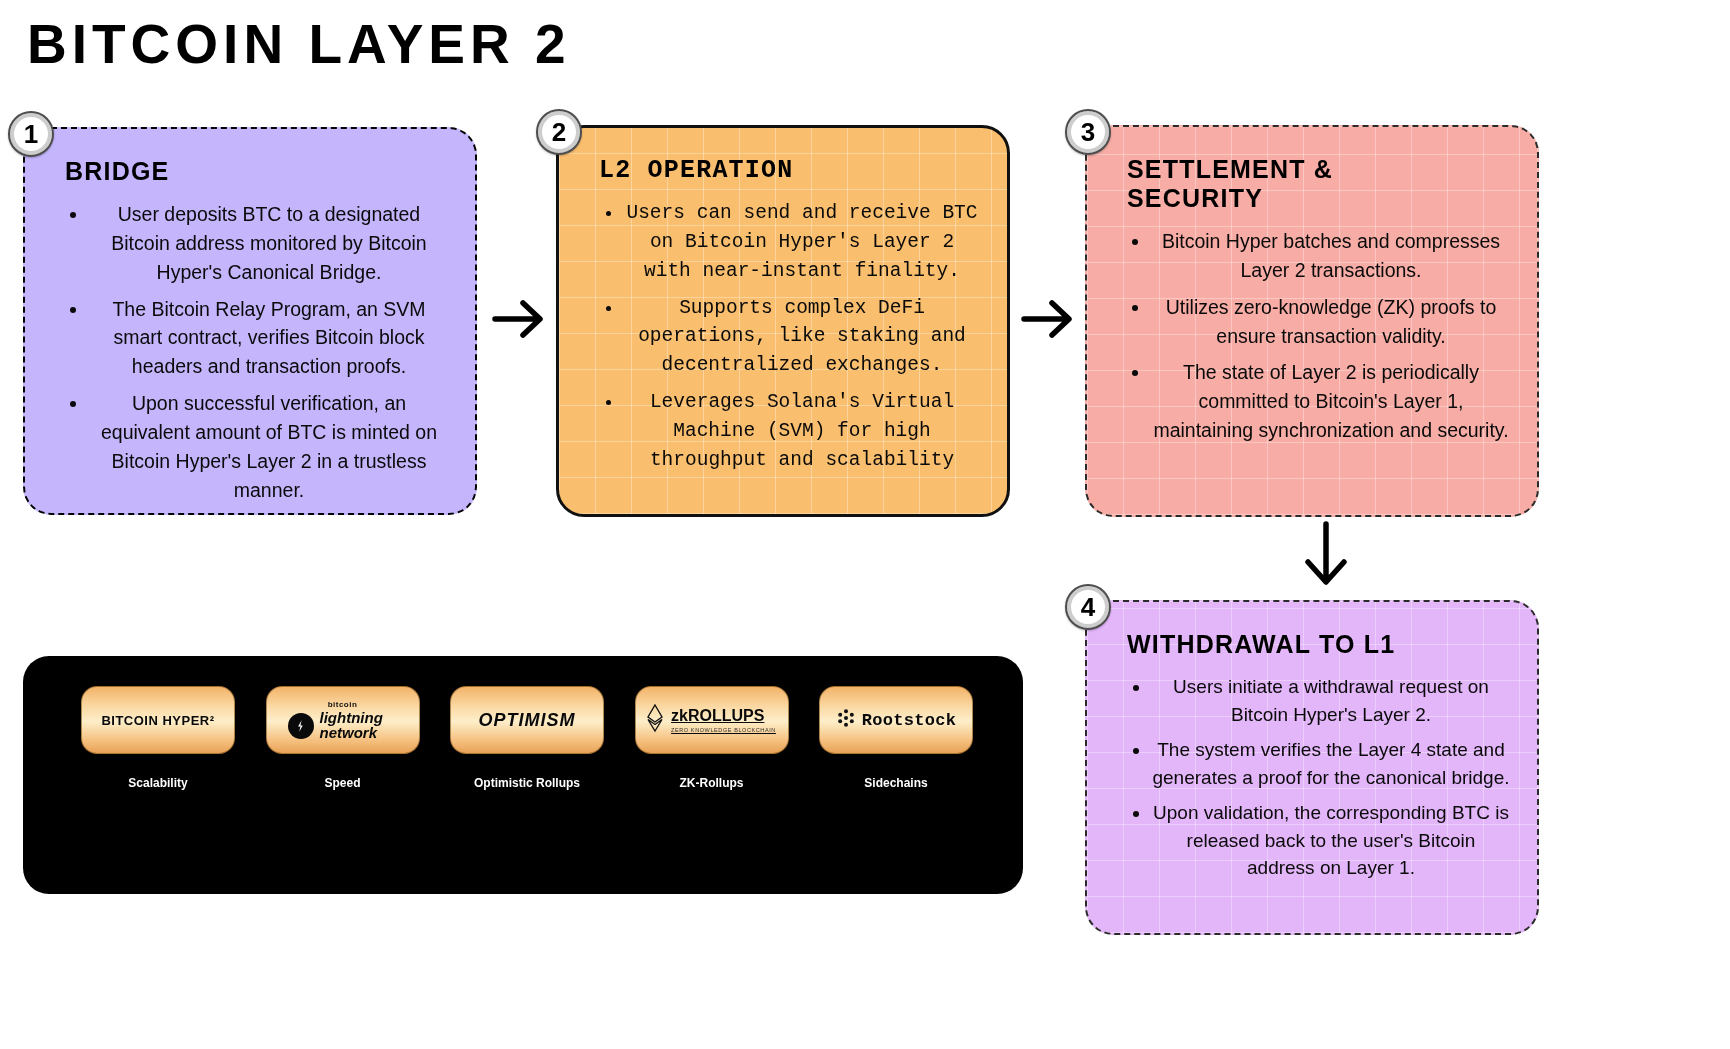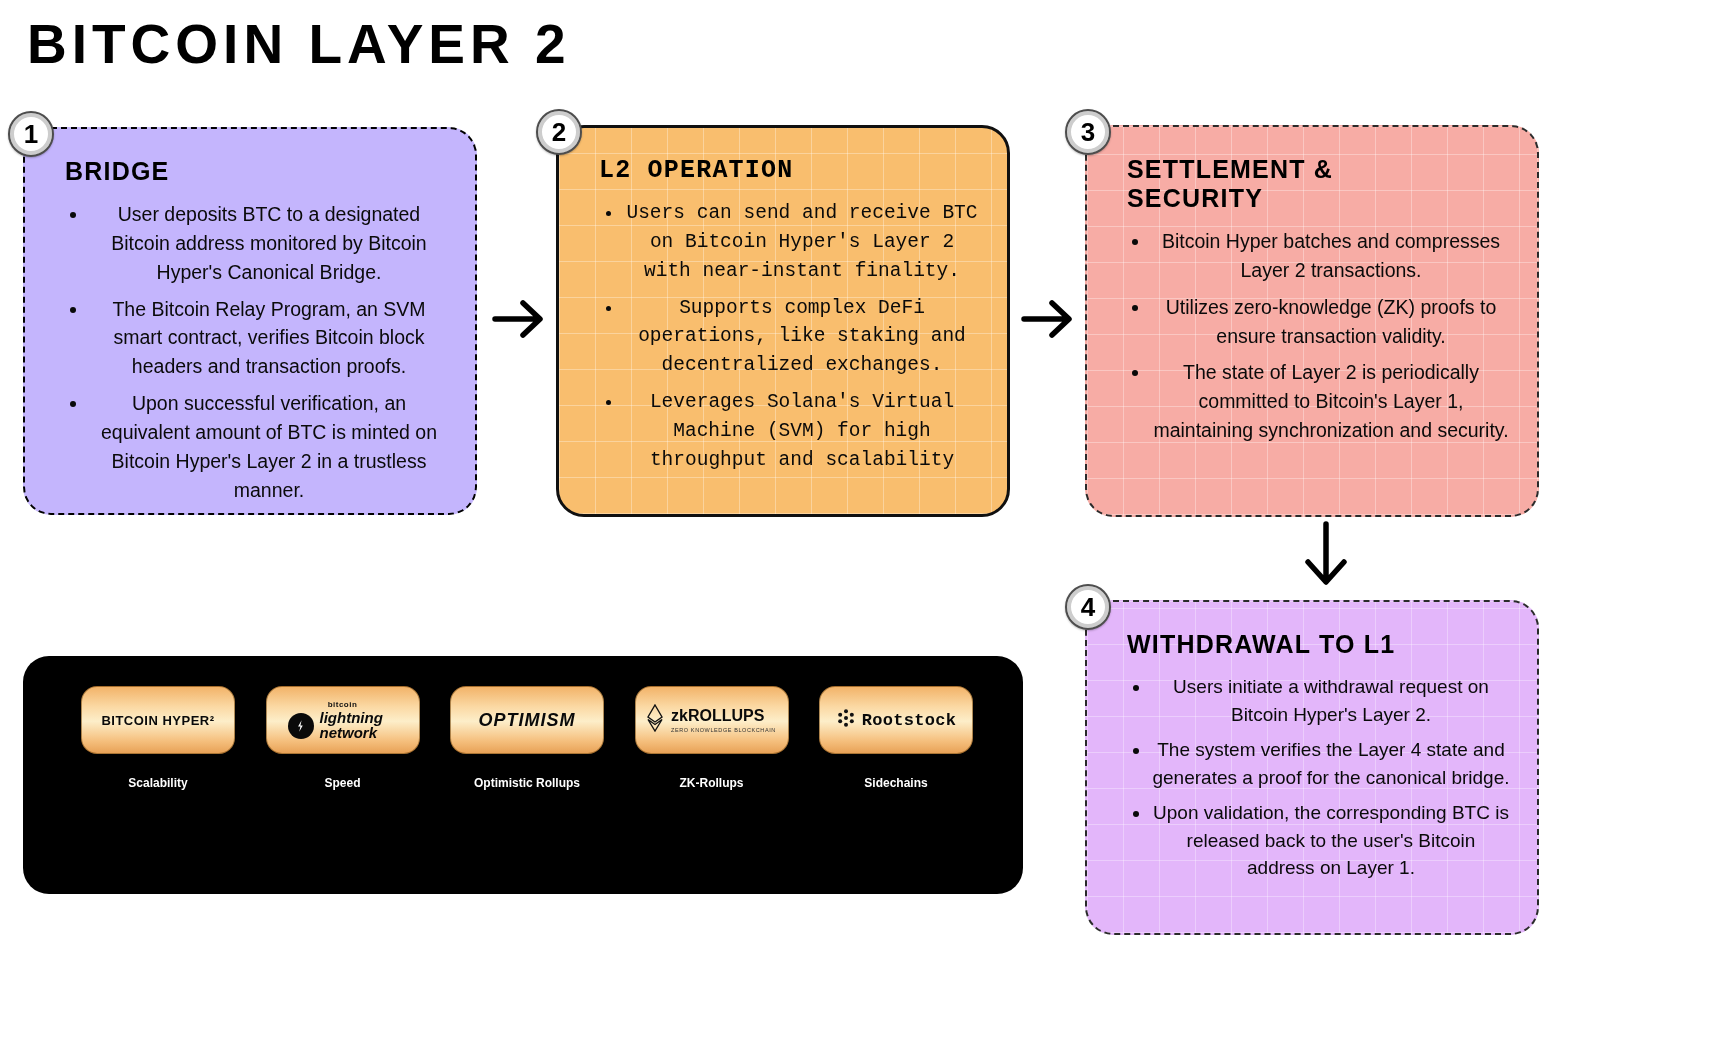--- a/index.html
+++ b/index.html
@@ -60,21 +60,21 @@
   .ln-mini{font-size:8px;font-weight:700;color:#111;letter-spacing:0.5px;margin-bottom:2px;}
   .ln-row{display:flex;align-items:center;gap:6px;}
   .bolt-circle{
     width:26px;height:26px;border-radius:50%;background:#0a0a0a;
     display:flex;align-items:center;justify-content:center;flex:0 0 auto;
   }
   .ln-text{
     font-style:italic;font-weight:900;font-size:15px;line-height:0.95;color:#0a0a0a;width:78px;
   }
   .op-text{font-style:italic;font-weight:900;font-size:18px;letter-spacing:1px;color:#0a0a0a;}
-  .zk-row{display:flex;align-items:center;gap:8px;}
+  .zk-row{display:flex;align-items:center;gap:8px;text-decoration:underline;}
   .zk-col{display:flex;flex-direction:column;align-items:flex-start;}
   .zk-text{font-weight:900;font-size:16px;color:#0a0a0a;}
   .zk-sub{font-size:5.5px;letter-spacing:0.6px;color:#333;margin-top:2px;}
   .rs-row{display:flex;align-items:center;gap:6px;font-family:Liberation Mono, monospace;}
   .rs-text{font-weight:900;font-size:17px;color:#0a0a0a;letter-spacing:0.3px;}
 </style>
 </head>
 <body>
 
 <div class="canvas">

